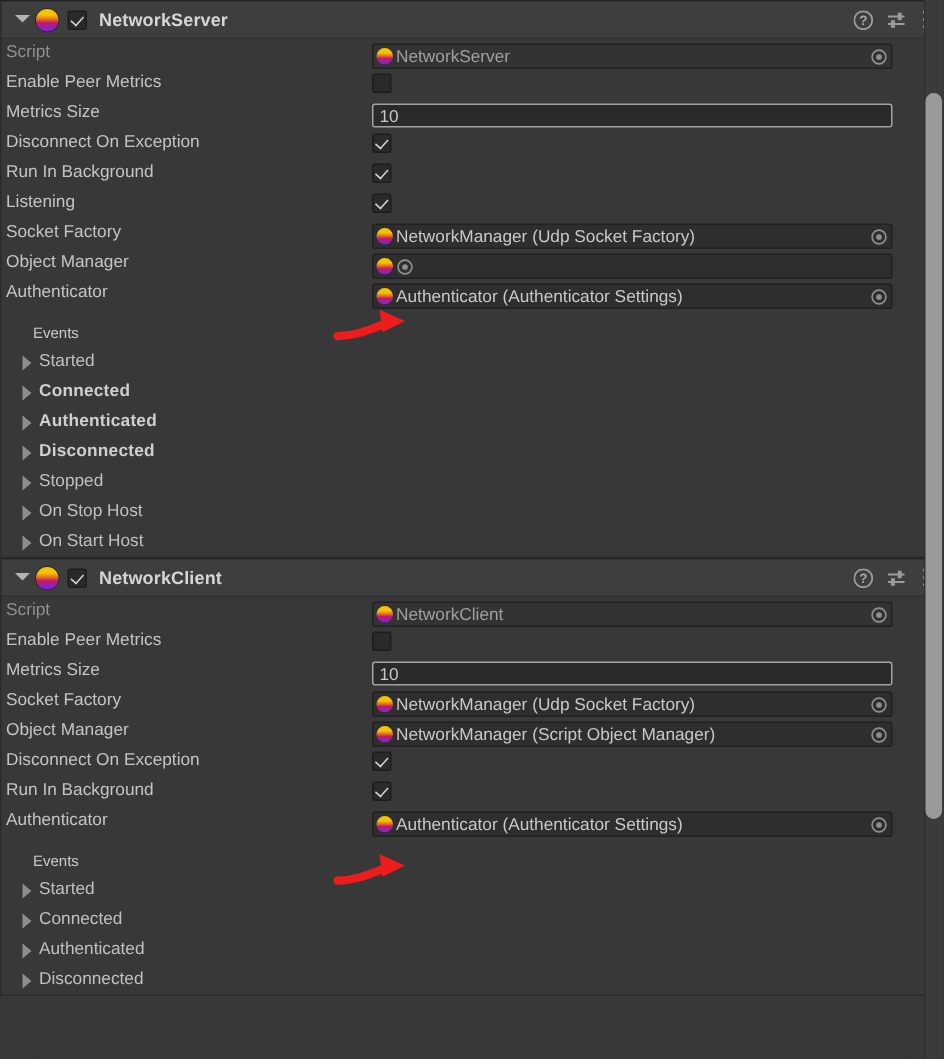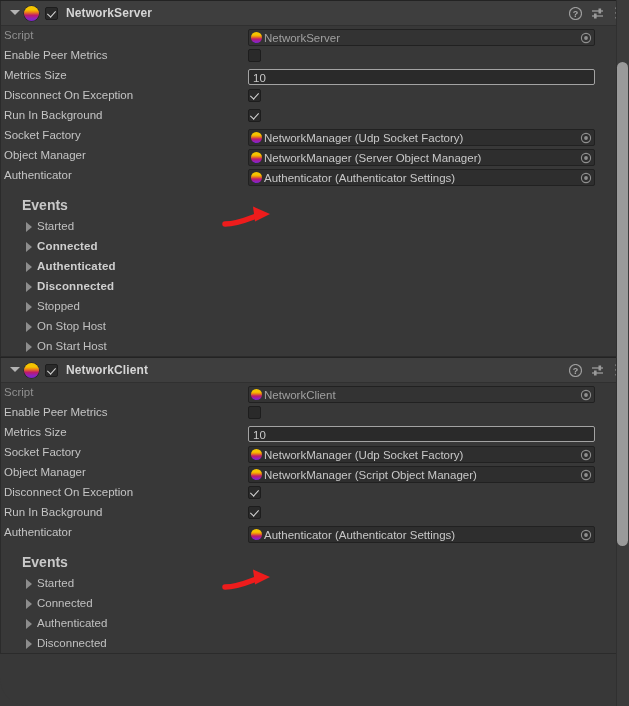--- a/index.html
+++ b/index.html
@@ -201,29 +201,29 @@
     flex: 0 0 15px;
     display: flex;
     align-items: center;
     justify-content: center;
     opacity: 0.75;
   }
 
   
   .events-title {
     padding: 6px 0 3px 22px;
-    font-weight: bold;
+    font-weight: normal;
     color: #c9c9c9;
-    font-size: 14px;
+    font-size: 10px;
   }
   .event-row {
     display: flex;
     align-items: center;
     height: 20px;
-    padding-left: 22px;
+    padding-left: 11px;
   }
   .ev-arrow {
     width: 12px; height: 12px;
     flex: 0 0 12px;
     position: relative;
   }
   .ev-arrow::after {
     content: "";
     position: absolute;
     left: 4px; top: 2px;
@@ -331,40 +331,45 @@
               <span class="checkbox checked"></span>
             </span>
           </div>
           <div class="row">
             <span class="row-label">Run In Background</span>
             <span class="row-field">
               <span class="checkbox checked"></span>
             </span>
           </div>
           <div class="row">
+            <span class="row-label">Listening</span>
+            <span class="row-field">
+              <span class="checkbox checked"></span>
+            </span>
+          </div>
+          <div class="row">
             <span class="row-label">Socket Factory</span>
             <span class="row-field">
               <span class="objfield">
                 <span class="obj-icon"></span>
                 <span class="obj-text">NetworkManager (Udp Socket Factory)</span>
                 <span class="obj-picker">
                   <svg width="12" height="12" viewBox="0 0 12 12">
                     <circle cx="6" cy="6" r="4.6" fill="none" stroke="#b0b0b0" stroke-width="1.1"></circle>
                     <circle cx="6" cy="6" r="1.9" fill="#b0b0b0"></circle>
                   </svg>
                 </span>
               </span>
             </span>
           </div>
           <div class="row">
             <span class="row-label">Object Manager</span>
             <span class="row-field">
               <span class="objfield">
                 <span class="obj-icon"></span>
-                <span class="obj-text">NetworkManager (Server Object Manager)</span>
                 <span class="obj-picker">
                   <svg width="12" height="12" viewBox="0 0 12 12">
                     <circle cx="6" cy="6" r="4.6" fill="none" stroke="#b0b0b0" stroke-width="1.1"></circle>
                     <circle cx="6" cy="6" r="1.9" fill="#b0b0b0"></circle>
                   </svg>
                 </span>
               </span>
             </span>
           </div>
           <div class="row">

